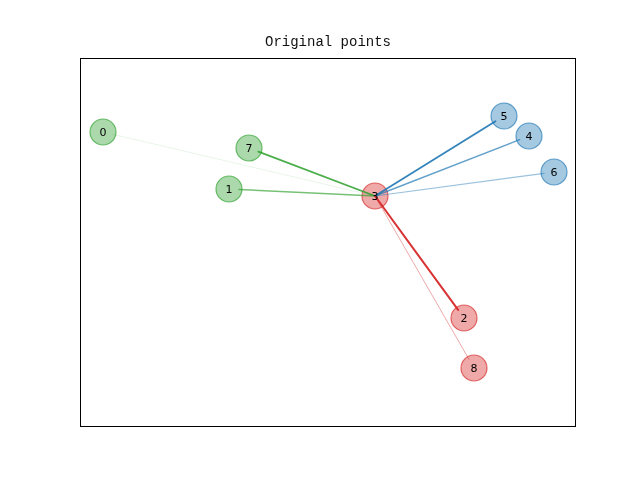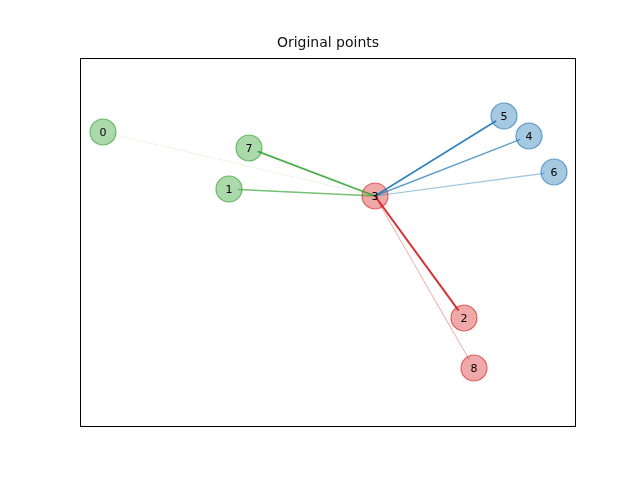--- a/index.html
+++ b/index.html
@@ -17,20 +17,21 @@
   }
   .plot-title {
     position: absolute;
     left: 80px;
     top: 34px;
     width: 496px;
     text-align: center;
     font-size: 14px;
     line-height: 17px;
     color: #111111;
+    font-family: Liberation Mono, monospace;
   }
   .plot-canvas {
     position: absolute;
     left: 0;
     top: 0;
   }
   text.node-label {
     font-family: "DejaVu Sans", sans-serif;
     pointer-events: none;
   }

